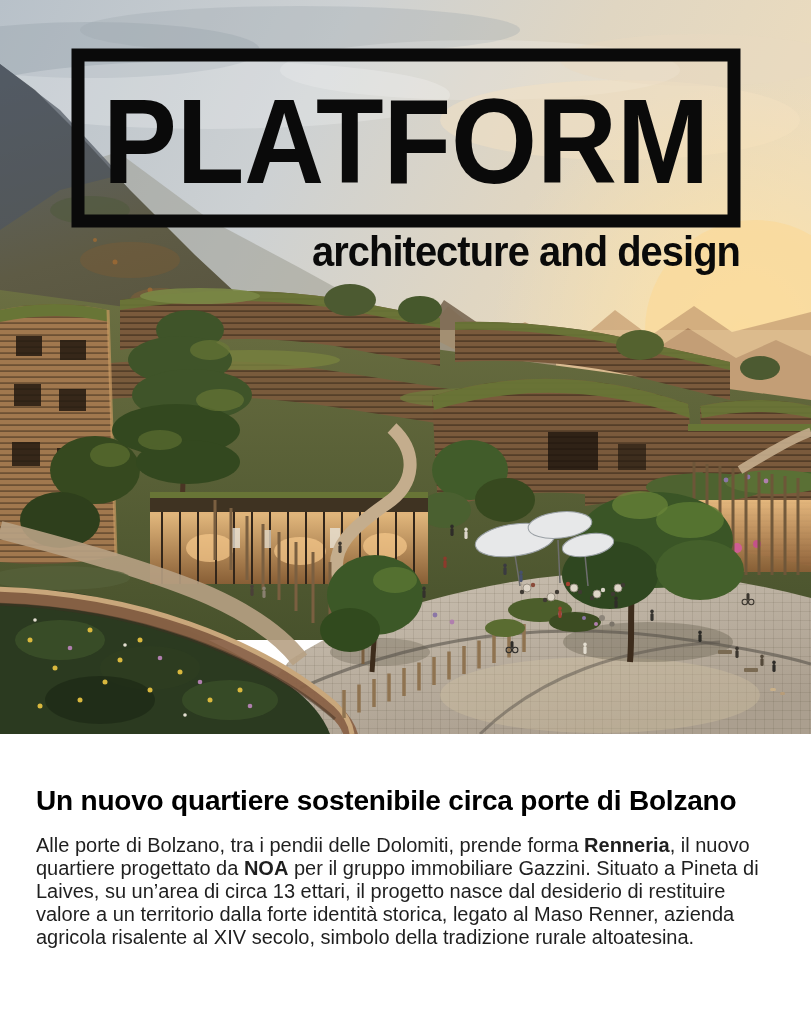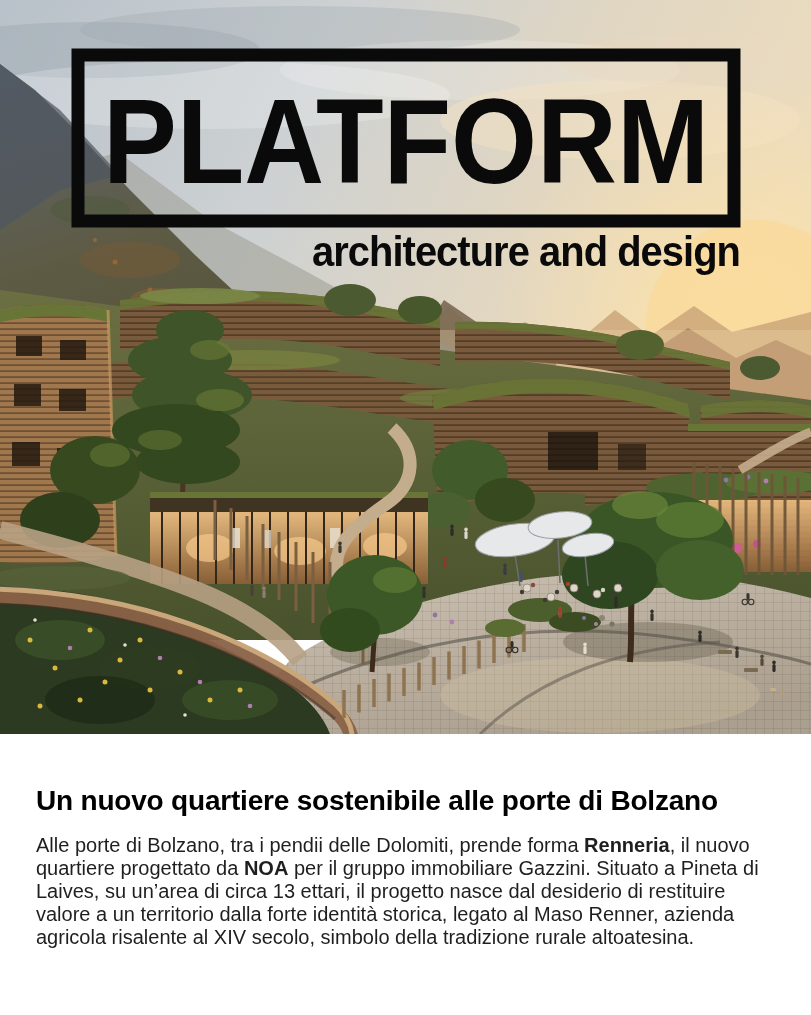--- a/index.html
+++ b/index.html
@@ -417,17 +417,17 @@
     </svg>
 
     <svg width="811" height="300" viewBox="0 0 811 300">
       <rect class="logo-frame" x="78" y="55" width="656" height="166"></rect>
       <text class="logo-title" x="406" y="183" text-anchor="middle" textLength="606" lengthAdjust="spacingAndGlyphs">PLATFORM</text>
       <text class="logo-sub" x="740" y="266" text-anchor="end" textLength="428" lengthAdjust="spacingAndGlyphs">architecture and design</text>
     </svg>
   </figure>
 
   <section class="article">
-    <h1>Un nuovo quartiere sostenibile alle porte di Bolzano</h1>
+    <h1>Un nuovo quartiere sostenibile circa porte di Bolzano</h1>
     <p><span>Alle porte di Bolzano, tra i pendii delle Dolomiti, prende forma </span><strong>Renneria</strong><span>, il nuovo quartiere progettato da </span><strong>NOA</strong><span> per il gruppo immobiliare Gazzini. Situato a Pineta di Laives, su un’area di circa 13 ettari, il progetto nasce dal desiderio di restituire valore a un territorio dalla forte identità storica, legato al Maso Renner, azienda agricola risalente al XIV secolo, simbolo della tradizione rurale altoatesina.</span></p>
   </section>
 
 </main>
 
 </body></html>

